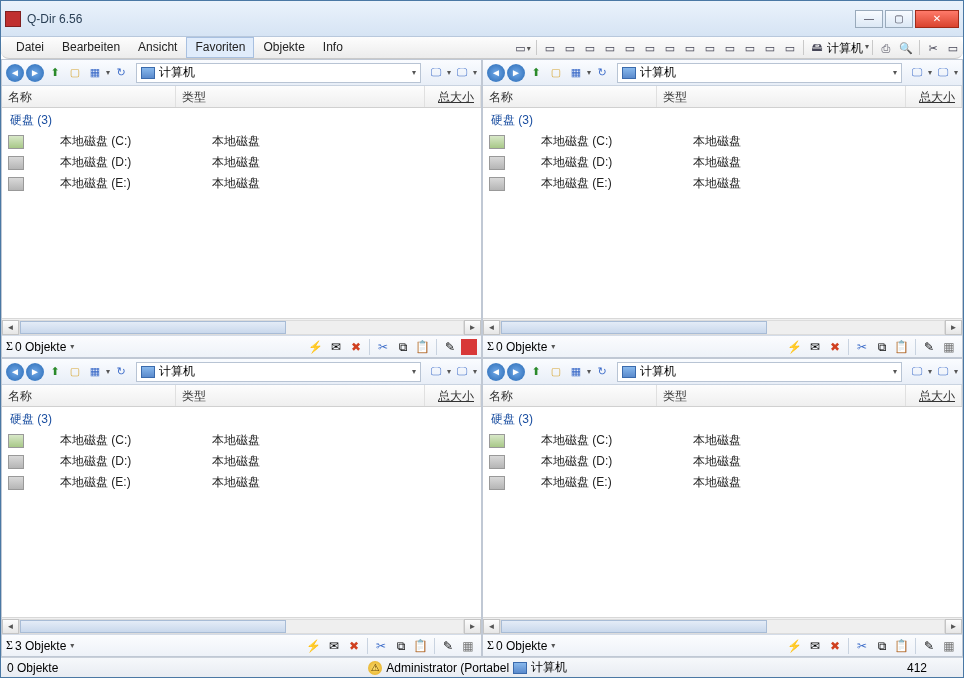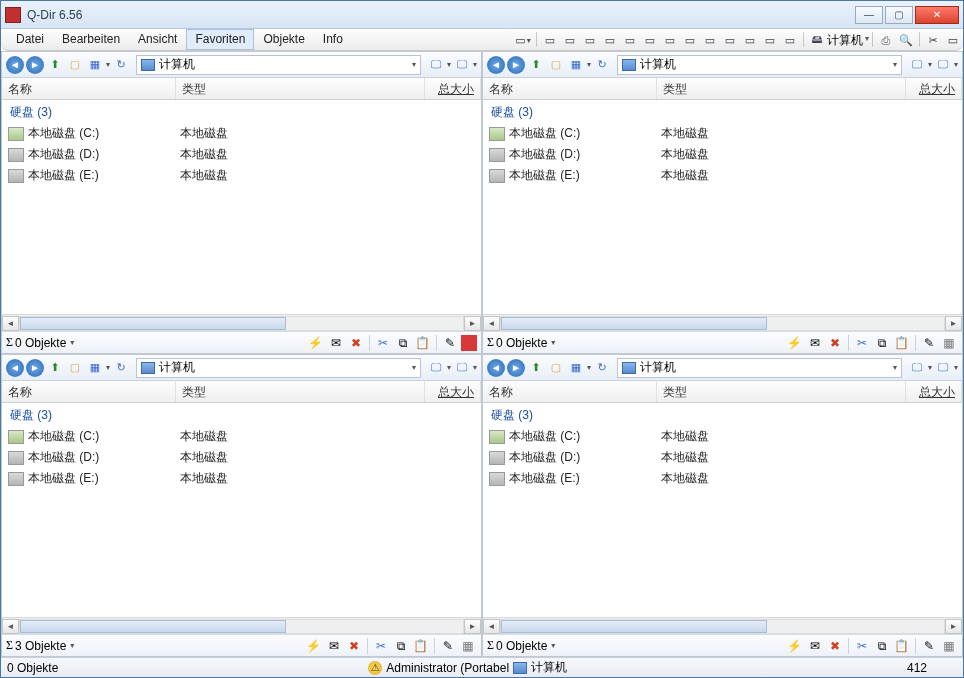--- a/index.html
+++ b/index.html
@@ -1,20 +1,20 @@
 <!DOCTYPE html>
 <html><head>
 <meta charset="utf-8">
 <style>
 * { box-sizing: border-box; margin: 0; padding: 0; font-family: "Segoe UI", Tahoma, sans-serif; font-size: 12px; }
 body { background: #d8e4f0; width: 964px; height: 678px; overflow: hidden; }
 
 
 .window { width: 964px; height: 678px; border: 1px solid #4a78a4; background: #fff; display: flex; flex-direction: column; }
-.titlebar { height: 28px; background: linear-gradient(#eaf2fb, #d6e4f4); display: flex; align-items: center; padding: 0 4px; border-bottom: 1px solid #b8c8dc; }
+.titlebar { height: 36px; background: linear-gradient(#eaf2fb, #d6e4f4); display: flex; align-items: center; padding: 0 4px; border-bottom: 1px solid #b8c8dc; }
 .titlebar .icon { width: 16px; height: 16px; background: #c03030; border: 1px solid #802020; margin-right: 6px; }
 .titlebar .title { flex: 1; color: #2a3f55; }
 .winbtns { display: flex; gap: 2px; }
 .winbtn { width: 28px; height: 18px; border: 1px solid #9ab; background: linear-gradient(#f8fbff,#dce8f5); display: flex; align-items: center; justify-content: center; font-size: 10px; color: #445; cursor: pointer; }
 .winbtn.close { background: linear-gradient(#ff7a6a,#d9432e); color: #fff; border-color: #a02a18; width: 44px; }
 
 
 .menubar { height: 22px; background: linear-gradient(#fdfdfd,#ececec); border-bottom: 1px solid #c9c9c9; display: flex; align-items: stretch; padding-left: 6px; border-radius: 8px; }
 .menuitem { padding: 3px 9px; color: #222; cursor: pointer; }
 .menuitem.sel { background: #e0ecfb; border: 1px solid #a8c0e0; padding: 2px 8px; }
@@ -41,21 +41,21 @@
 .col.name { width: 174px; }
 .col.type { flex: 1; }
 .col.size { width: 56px; text-align: right; text-decoration: underline; }
 
 
 .listbody { flex: 1; overflow: hidden; padding: 0 0; }
 .group { color: #1a4ea0; padding: 4px 8px 2px; }
 .row { display: flex; padding: 2px 6px; align-items: center; }
 .row .ic { width: 16px; height: 14px; margin-right: 4px; background: linear-gradient(#d9d9d9,#b5b5b5); border: 1px solid #999; }
 .row .ic.c { background: linear-gradient(#d8e8c8,#a8c888); }
-.row .nm { width: 152px; color: #222; }
+.row .nm { width: 152px; color: #222; margin-left: 32px; }
 .row .tp { color: #222; }
 
 
 .hscroll { height: 17px; background: #f0f0f0; border-top: 1px solid #d8d8d8; display: flex; align-items: center; }
 .hscroll .btn { width: 17px; height: 15px; background: linear-gradient(#fdfdfd,#e6e6e6); border: 1px solid #c4c4c4; display: flex; align-items: center; justify-content: center; font-size: 8px; color: #555; }
 .hscroll .track { flex: 1; background: #efefef; height: 15px; border: 1px solid #dcdcdc; position: relative; }
 .hscroll .thumb { position: absolute; left: 0; width: 60%; height: 100%; background: linear-gradient(#e4ecf7,#c9d8ec); border: 1px solid #a8bcd6; }
 
 
 .pstatus { height: 22px; background: linear-gradient(#fbfcfe,#eef2f8); border-top: 1px solid #d4dce8; display: flex; align-items: center; padding: 0 4px; gap: 2px; }

